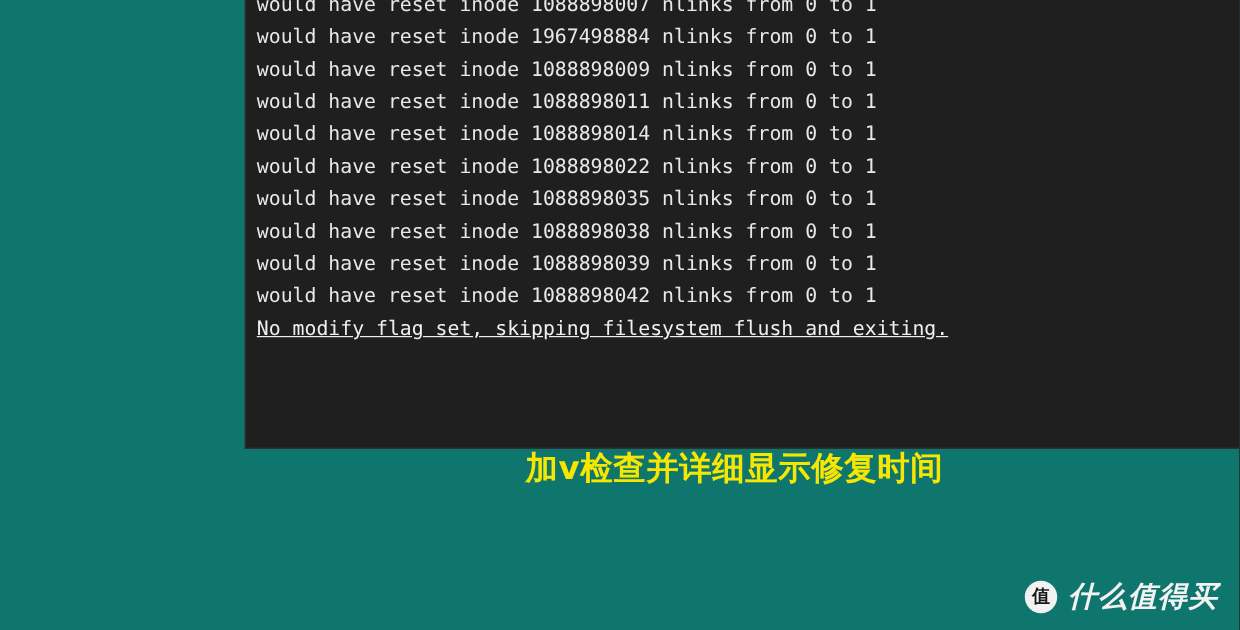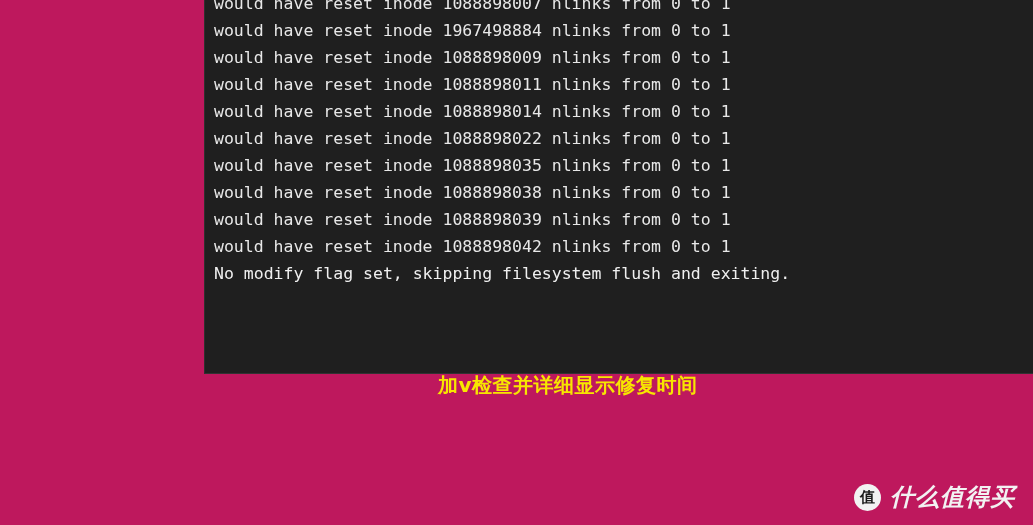--- a/index.html
+++ b/index.html
@@ -2,49 +2,49 @@
 <html><head>
 <meta charset="utf-8">
 <style>
   * { margin:0; padding:0; box-sizing:border-box; }
   html, body {
     width:1033px; height:525px;
     background:#1a1a1a;
     font-family:"Liberation Sans", sans-serif;
     overflow:hidden;
   }
-  #root { position:relative; width:1033px; height:525px; background:#be185d; }
+  #root { position:relative; width:1033px; height:525px; background:#0f766e; }
 
   
   .terminal {
     position:absolute;
     left:204px; top:-10px;
     width:829px; height:384px;
     background:#1f1f1f;
     border-left:1px solid #2f2f2f;
     border-bottom:1px solid #323232;
     padding:0 0 0 9px;
     overflow:hidden;
   }
   .term-line {
     font-family:"DejaVu Sans Mono","Liberation Mono",monospace;
     font-size:16.5px;
     line-height:27px;
     color:#e8e8e8;
     white-space:pre;
     letter-spacing:0px;
   }
-  .term-line.final { color:#efefef; }
+  .term-line.final { color:#efefef;text-decoration:underline; }
 
   
   .annotation {
     position:absolute;
     left:438px; top:372px;
     font-family:"DejaVu Sans","Liberation Sans",sans-serif;
-    font-size:20px;
+    font-size:27px;
     font-weight:bold;
     color:#f7e600;
     letter-spacing:0.5px;
     white-space:nowrap;
   }
 
   
   .control-row { position:absolute; left:0; top:403px; width:1033px; height:60px; }
 
   

